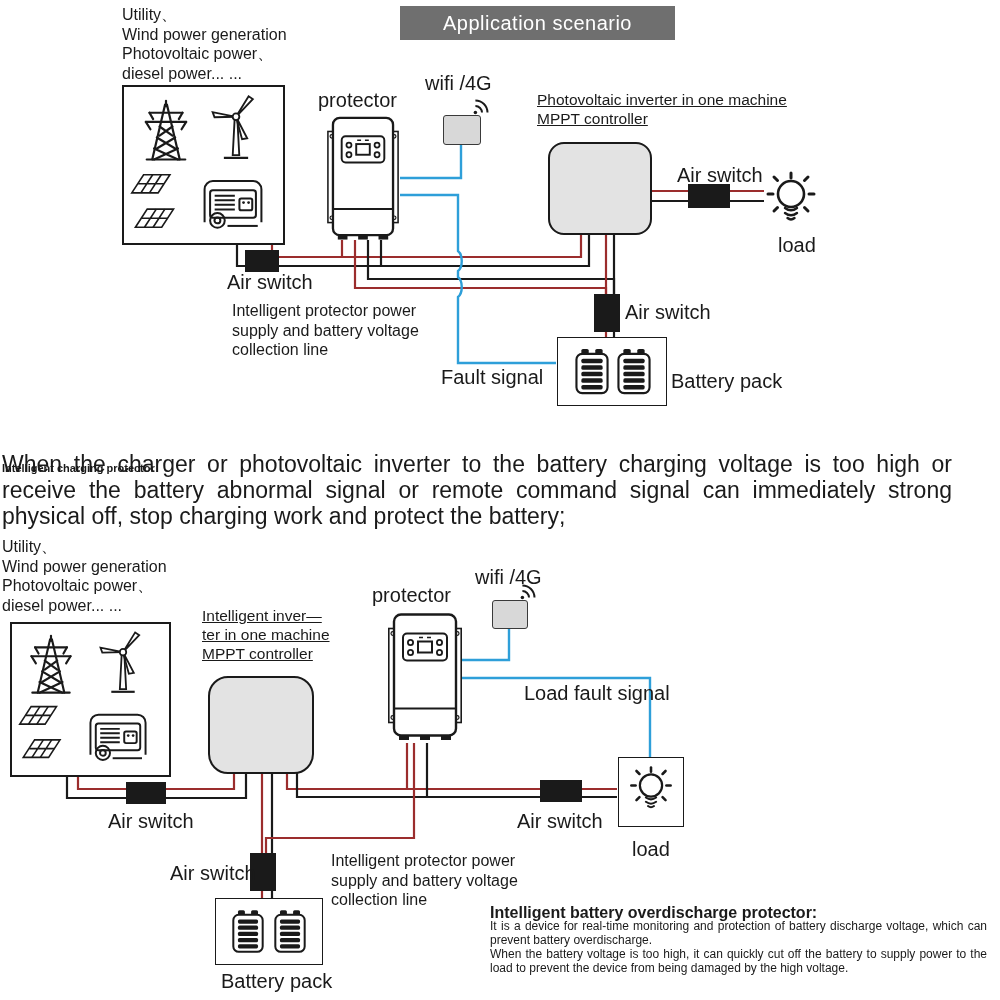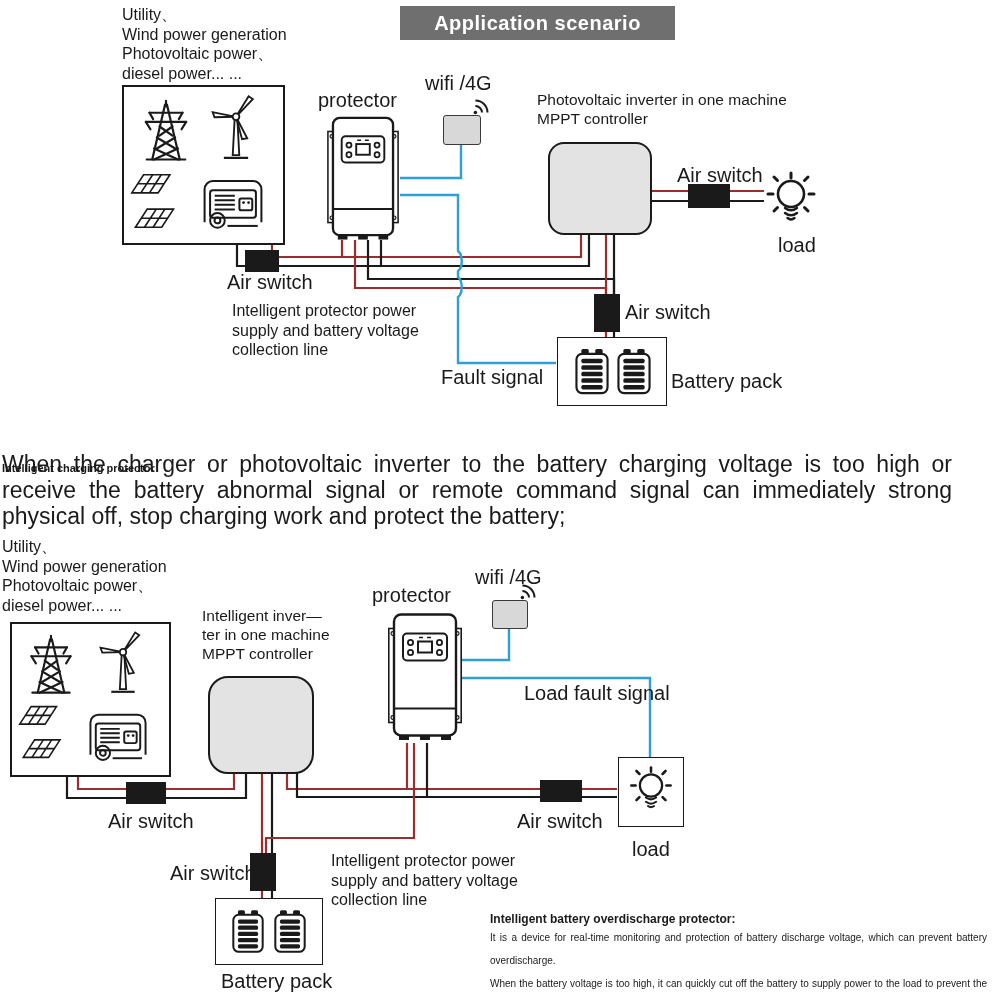--- a/index.html
+++ b/index.html
@@ -1,38 +1,38 @@
 <!DOCTYPE html>
 <html style="--ink: #1a1a1a; --banner_bg: #6f6f6f; --banner_fg: #ffffff; --wire_red: #9b2d2d; --wire_black: #1a1a1a; --signal_blue: #2e9fd9; --device_fill: #e3e3e3; --module_fill: #d8d8d8;"><head>
 <meta charset="utf-8">
 <style>
   html,body{margin:0;padding:0;background:#fff;}
   .stage{position:relative;width:1000px;height:1000px;background:#fff;
          font-family:"Liberation Sans",sans-serif;color:var(--ink,#1a1a1a);overflow:hidden;}
   .lbl{position:absolute;font-size:20px;line-height:19px;white-space:nowrap;}
   .cap{position:absolute;font-size:16px;line-height:19.5px;white-space:nowrap;}
-  .cap.small{font-size:15.5px;line-height:19px;}
+  .cap.small{font-size:15.5px;line-height:19px;text-decoration:underline;}
   .banner{position:absolute;background:var(--banner_bg);color:var(--banner_fg);
-          font-weight:bold;font-size:20px;letter-spacing:.5px;
+          font-weight:normal;font-size:20px;letter-spacing:.5px;
           display:flex;align-items:center;justify-content:center;}
   .box{position:absolute;border:2px solid var(--ink);background:#fff;}
   .thinbox{position:absolute;border:1.6px solid var(--ink);background:#fff;}
   .inverter{position:absolute;background:var(--device_fill);border:2px solid var(--ink);}
   .module{position:absolute;background:var(--module_fill);border:1.5px solid #3a3a3a;border-radius:3px;}
   .icon{position:absolute;}
   .wires{position:absolute;left:0;top:0;pointer-events:none;}
   .wr{stroke:var(--wire_red);stroke-width:2.2;fill:none;}
   .wk{stroke:var(--wire_black);stroke-width:2.2;fill:none;}
   .wb{stroke:var(--signal_blue);stroke-width:2.4;fill:none;}
   .swbox{fill:var(--wire_black);stroke:none;}
   .sec-heading{position:absolute;font-size:11px;font-weight:bold;margin-top:35px;}
   .sec-body{position:absolute;font-size:23px;line-height:26px;text-align:justify;}
   .notes{position:absolute;left:490px;top:906px;width:497px;}
-  .note-heading{font-size:12px;font-weight:bold;line-height:13px;margin-top:7px;}
-  .note-body{font-size:10px;line-height:23px;text-align:justify;}
+  .note-heading{font-size:16px;font-weight:bold;line-height:13px;}
+  .note-body{font-size:12px;line-height:14px;text-align:justify;}
 </style>
 </head>
 <body>
 
 <svg width="0" height="0" style="position:absolute" aria-hidden="true">
   <defs>
     <symbol id="sym-tower" viewBox="0 0 60 72">
       <g fill="none" stroke="currentColor" stroke-width="2.4" stroke-linecap="round">
         <path d="M15,66 L29,6 M45,66 L31,6"></path>
         <path d="M30,2 V8"></path>

